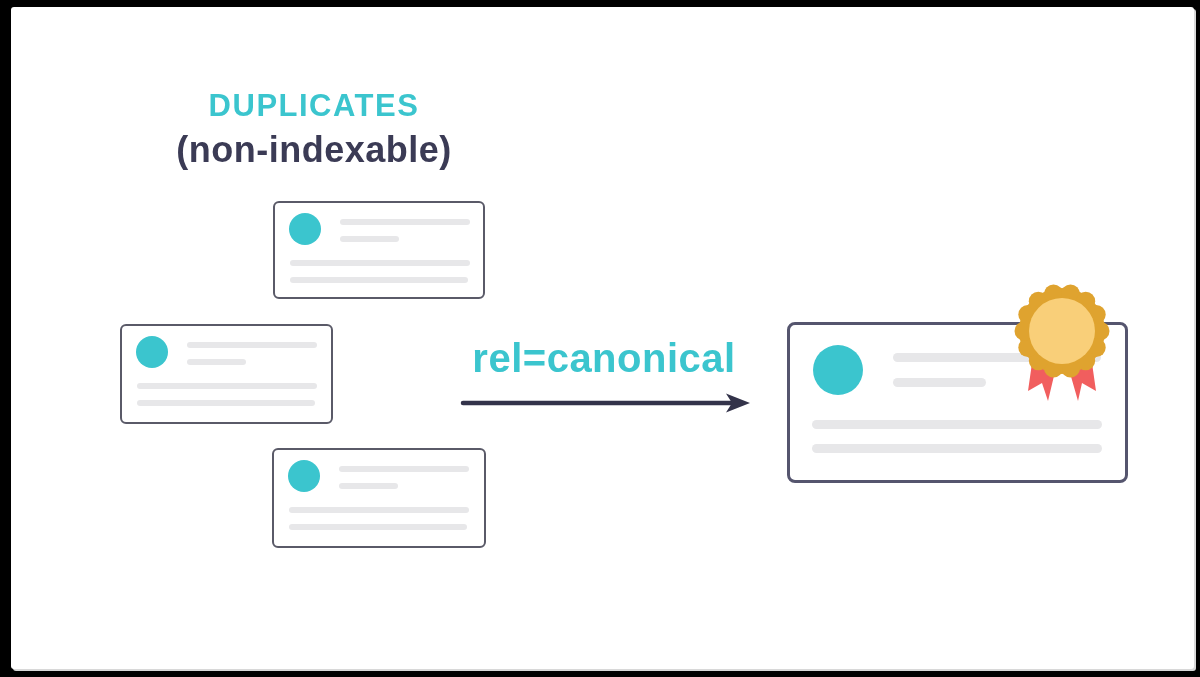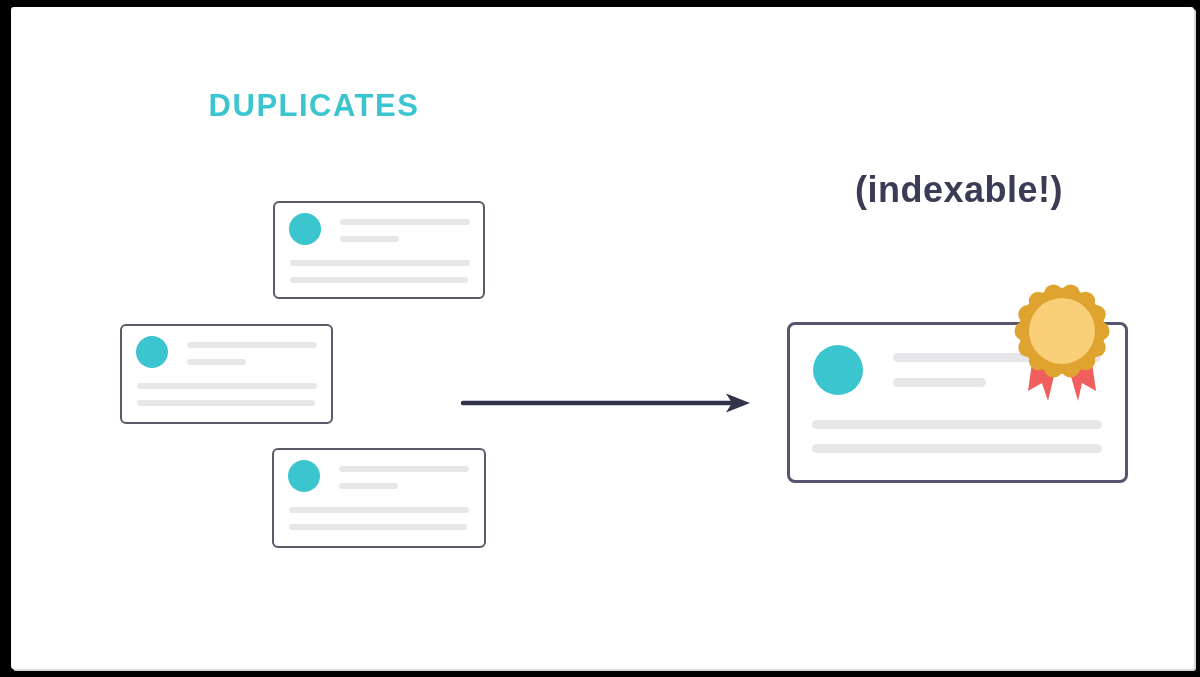--- a/index.html
+++ b/index.html
@@ -68,20 +68,21 @@
   .badge-svg{position:absolute;left:998px;top:283px;z-index:3;}
 </style>
 </head>
 <body>
 
 <div class="stage">
   <div class="canvas"></div>
 
   <div class="title-block" style="left:110px;top:88px;width:400px;">
     <div class="diagram-title">DUPLICATES</div>
+    <div class="diagram-subtitle">(non-indexable)</div>
   </div>
 
   <div class="dup-card card-a">
     <div class="avatar"></div>
     <div class="ph l1"></div>
     <div class="ph l2"></div>
     <div class="ph l3"></div>
     <div class="ph l4"></div>
   </div>
   <div class="dup-card card-b">
@@ -92,27 +93,27 @@
     <div class="ph l4"></div>
   </div>
   <div class="dup-card card-c">
     <div class="avatar"></div>
     <div class="ph l1"></div>
     <div class="ph l2"></div>
     <div class="ph l3"></div>
     <div class="ph l4"></div>
   </div>
 
+  <div class="rel-label">rel=canonical</div>
   <svg class="arrow-svg" width="292" height="22" viewBox="0 0 292 22">
     <line x1="3" y1="11" x2="272" y2="11" style="stroke:var(--arrow,#33334a);" stroke-width="4.5" stroke-linecap="round"></line>
     <polygon points="266,1.5 290,11 266,20.5 272,11" style="fill:var(--arrow,#33334a);"></polygon>
   </svg>
 
   <div class="title-block" style="left:755px;top:164px;width:400px;">
-    <div class="diagram-subtitle">(indexable!)</div>
   </div>
 
   <div class="canonical-card">
     <div class="avatar-lg"></div>
     <div class="phL L1"></div>
     <div class="phL L2"></div>
     <div class="phL L3"></div>
     <div class="phL L4"></div>
   </div>
 

